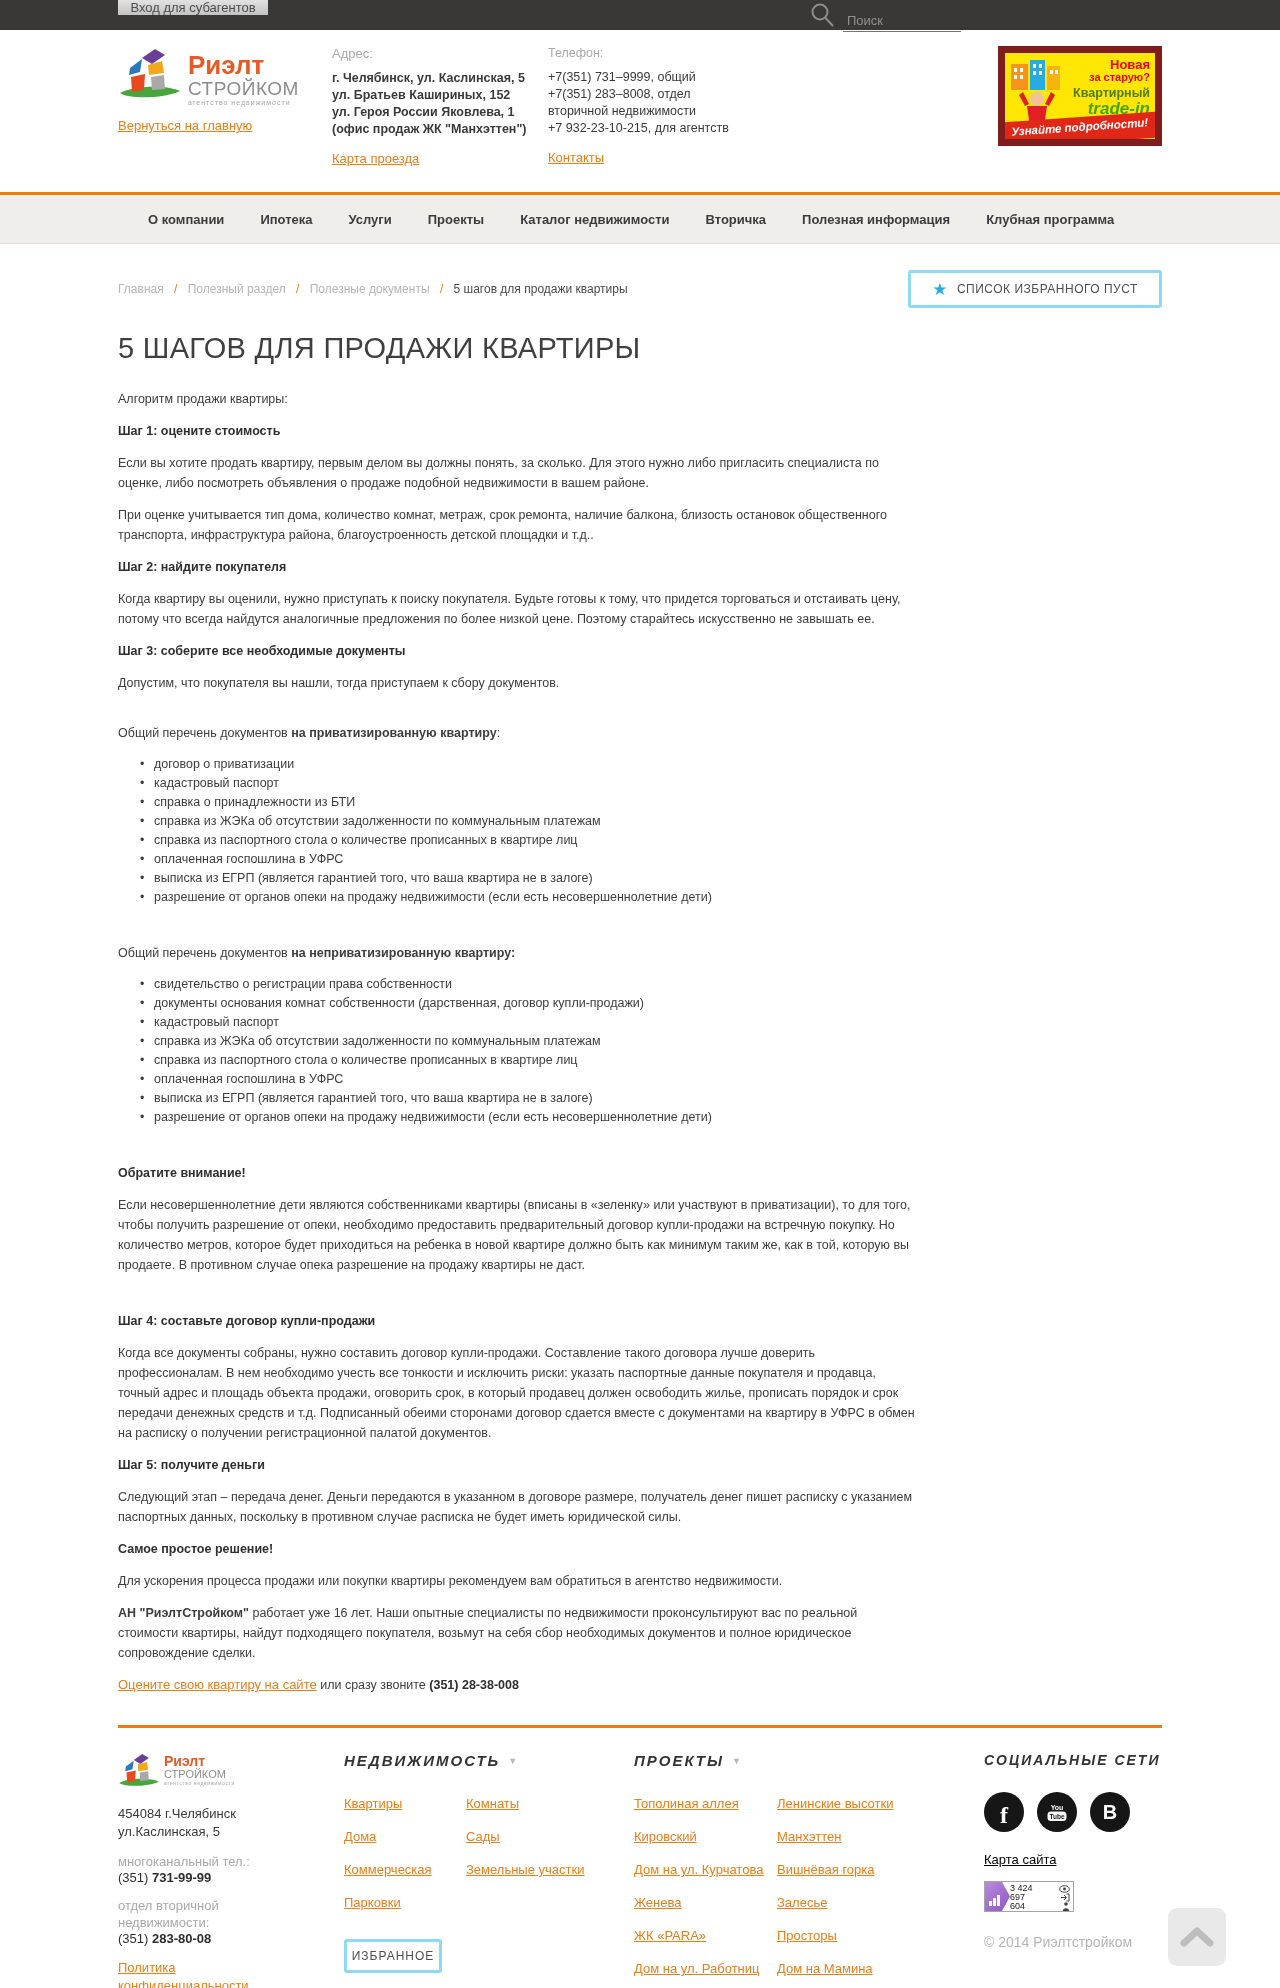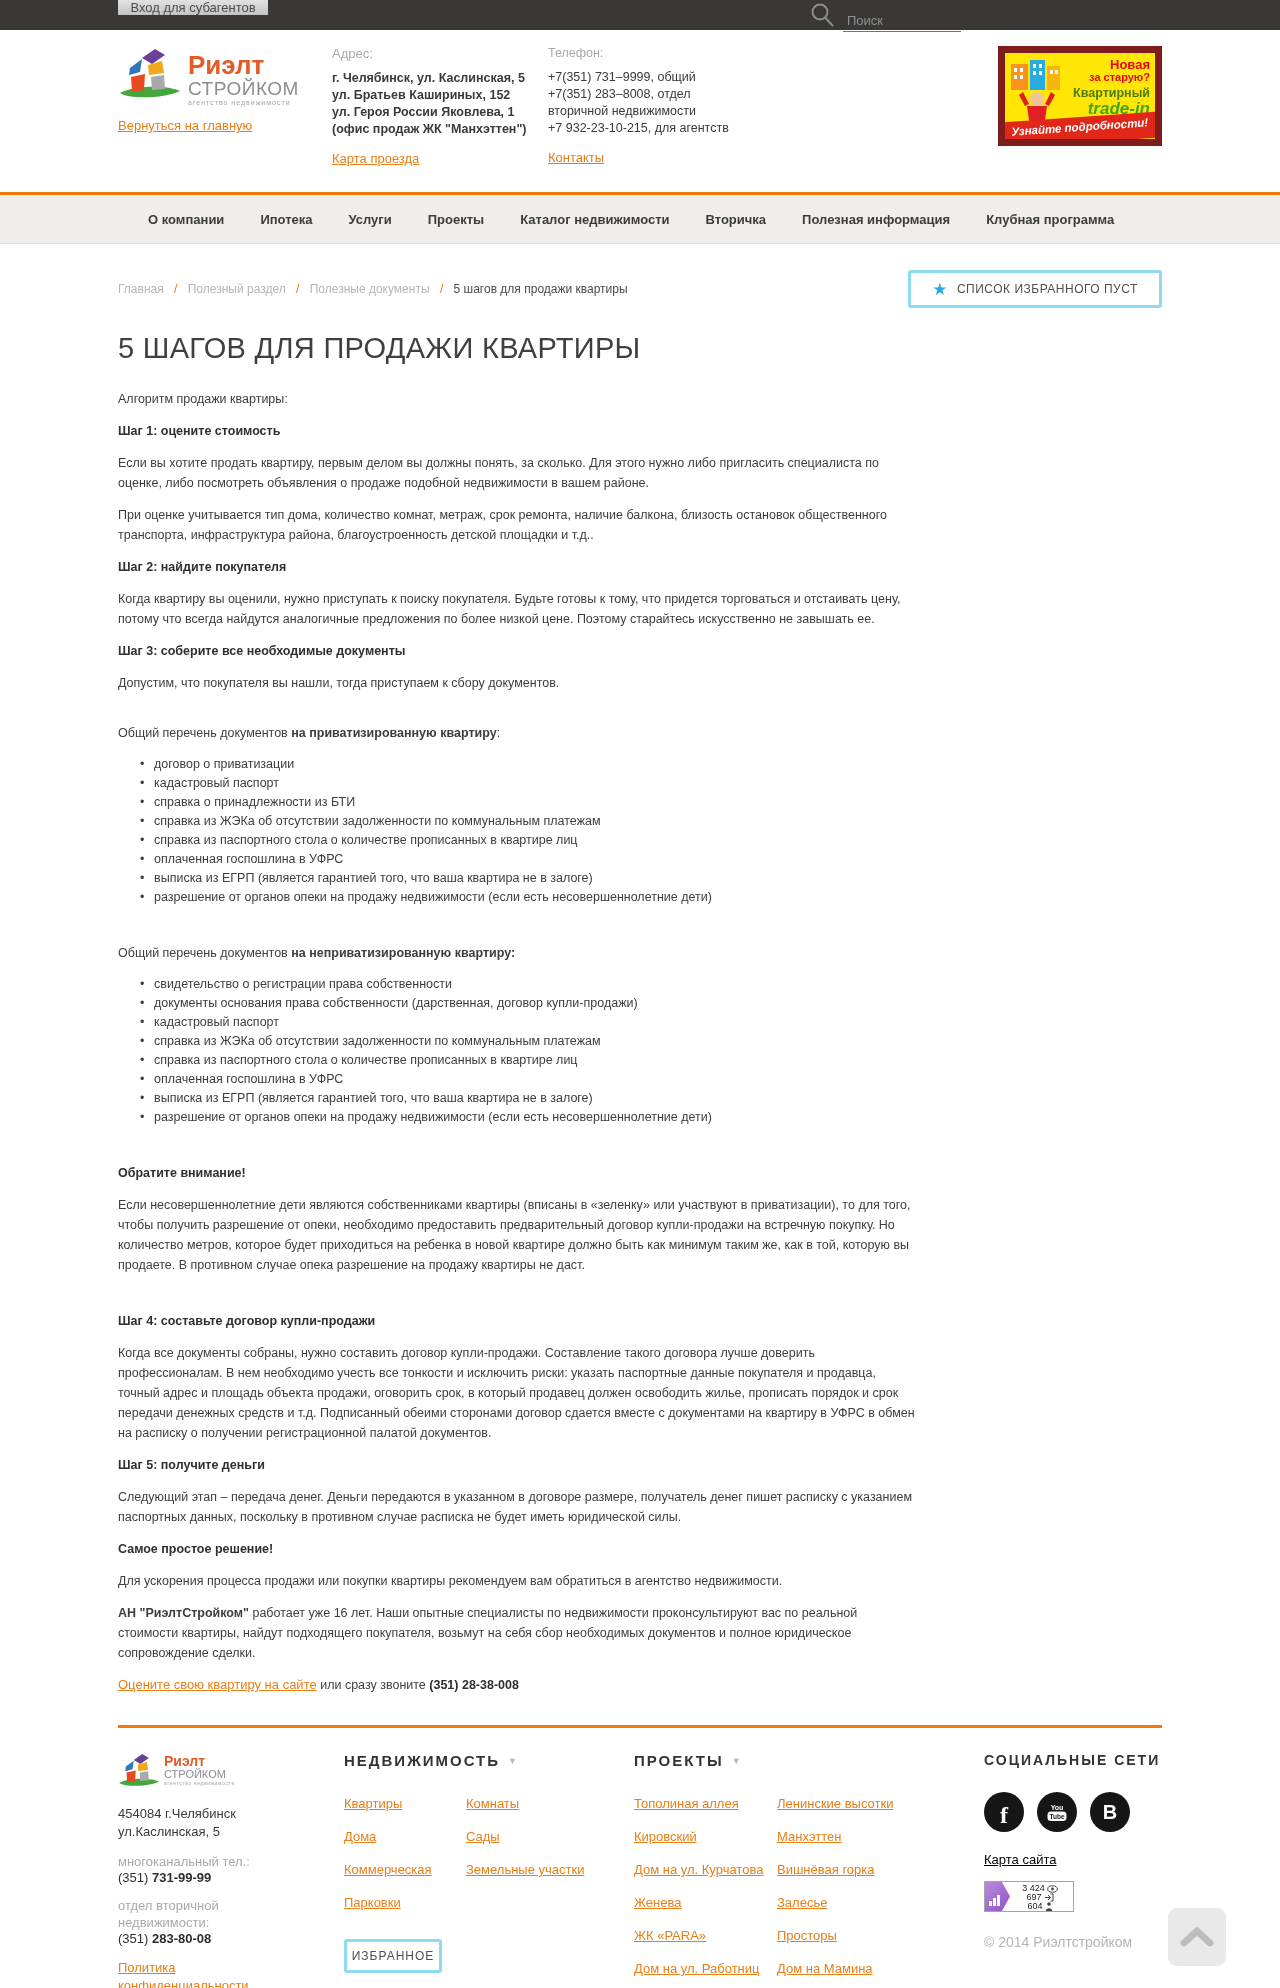--- a/index.html
+++ b/index.html
@@ -102,21 +102,21 @@
   .f-logo1 { color:#e55b25; font-size:14px; font-weight:bold; line-height:14px; }
   .f-logo2 { color:#8d8d8d; font-size:11px; line-height:12px; }
   .f-logo3 { color:#a5a5a5; font-size:5px; letter-spacing:0.6px; }
   .f-addr { margin-top:16px; color:#3a3a3a; line-height:18px; }
   .f-glabel { margin-top:12px; color:#a9a9a9; line-height:17px; }
   .f-phone { color:#2f2f2f; } .f-phone b { font-weight:bold; }
   .f-privacy { display:inline-block; margin-top:13px; width:140px; line-height:18px; }
   .f-col2 { margin-left:56px; width:290px; }
   .f-col3 { width:350px; }
   .f-col4 { width:178px; }
-  .f-heading { font-size:15px; font-weight:bold; color:#333; letter-spacing:2px; cursor:pointer; }
+  .f-heading { font-size:15px; font-weight:bold; color:#333; letter-spacing:2px; cursor:pointer;font-style:italic; }
   .f-heading .arrow { color:#b8b8b8; font-size:9px; margin-left:8px; vertical-align:2px; }
   .f-links { margin-top:26px; display:flex; }
   .f-links .sub1 { width:122px; } .f-col2 .sub2 { width:150px; } .f-col3 .sub1 { width:133px; margin-right:10px; } .f-col3 .sub2 { width:160px; }
   .f-link { display:block; margin-bottom:16px; line-height:17px; }
   .fav-small {
     margin-top:12px; width:98px; height:34px; background:#fff; border:3px solid #8ed9f4; border-radius:3px;
     font-family:"Liberation Sans", sans-serif; font-size:12px; color:#4f4f4f; letter-spacing:1px; cursor:pointer;
   }
   .soc-row { margin-top:24px; display:flex; }
   .soc {
@@ -131,21 +131,21 @@
     display:flex; cursor:pointer;
   }
   .counter-badge {
     width:25px; height:29px; background:linear-gradient(135deg,#bb8ade,#8d55c0);
     clip-path:polygon(0 0,68% 0,100% 50%,68% 100%,0 100%);
     display:flex; align-items:flex-end; padding:0 0 5px 4px;
   }
   .counter-badge span { display:inline-block; width:3px; background:#fff; margin-right:1px; }
   .cb1{height:5px;} .cb2{height:8px;} .cb3{height:11px;}
   .counter-nums { flex:1; padding:2px 3px 0 0; }
-  .counter-row { display:flex; justify-content:center; align-items:center; font-size:9px; color:#222; line-height:9px; }
+  .counter-row { display:flex; justify-content:space-between; align-items:center; font-size:9px; color:#222; line-height:9px; }
   .counter-row svg { margin-left:2px; }
   .f-copy { margin-top:22px; color:#b5b5b5; font-size:14px; }
 
   .scroll-top {
     position:absolute; left:1168px; top:1908px; width:58px; height:58px;
     background:#e9e9e9; border:none; border-radius:9px; cursor:pointer;
     display:flex; align-items:center; justify-content:center;
   }
 </style>
 </head>
@@ -299,21 +299,21 @@
         <li>справка из ЖЭКа об отсутствии задолженности по коммунальным платежам</li>
         <li>справка из паспортного стола о количестве прописанных в квартире лиц</li>
         <li>оплаченная госпошлина в УФРС</li>
         <li>выписка из ЕГРП (является гарантией того, что ваша квартира не в залоге)</li>
         <li>разрешение от органов опеки на продажу недвижимости (если есть несовершеннолетние дети)</li>
       </ul>
 
       <p class="mt36"><span>Общий перечень документов </span><b>на неприватизированную квартиру:</b></p>
       <ul class="doclist">
         <li>свидетельство о регистрации права собственности</li>
-        <li>документы основания права собственности (дарственная, договор купли-продажи)</li>
+        <li>документы основания комнат собственности (дарственная, договор купли-продажи)</li>
         <li>кадастровый паспорт</li>
         <li>справка из ЖЭКа об отсутствии задолженности по коммунальным платежам</li>
         <li>справка из паспортного стола о количестве прописанных в квартире лиц</li>
         <li>оплаченная госпошлина в УФРС</li>
         <li>выписка из ЕГРП (является гарантией того, что ваша квартира не в залоге)</li>
         <li>разрешение от органов опеки на продажу недвижимости (если есть несовершеннолетние дети)</li>
       </ul>
 
       <p class="step-title mt36">Обратите внимание!</p>
       <p>Если несовершеннолетние дети являются собственниками квартиры (вписаны в «зеленку» или участвуют в приватизации), то для того, чтобы получить разрешение от опеки, необходимо предоставить предварительный договор купли-продажи на встречную покупку. Но количество метров, которое будет приходиться на ребенка в новой квартире должно быть как минимум таким же, как в той, которую вы продаете. В противном случае опека разрешение на продажу квартиры не даст.</p>

